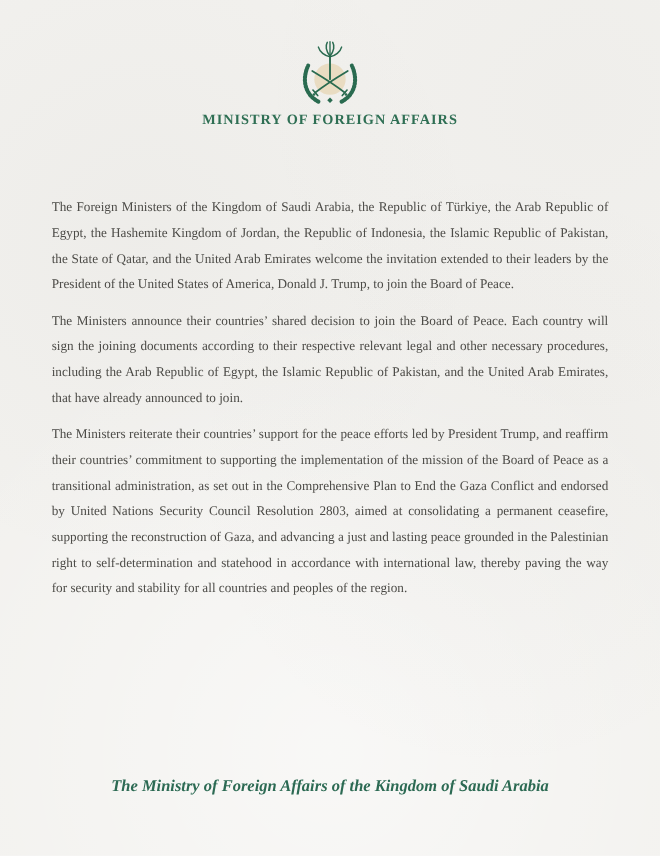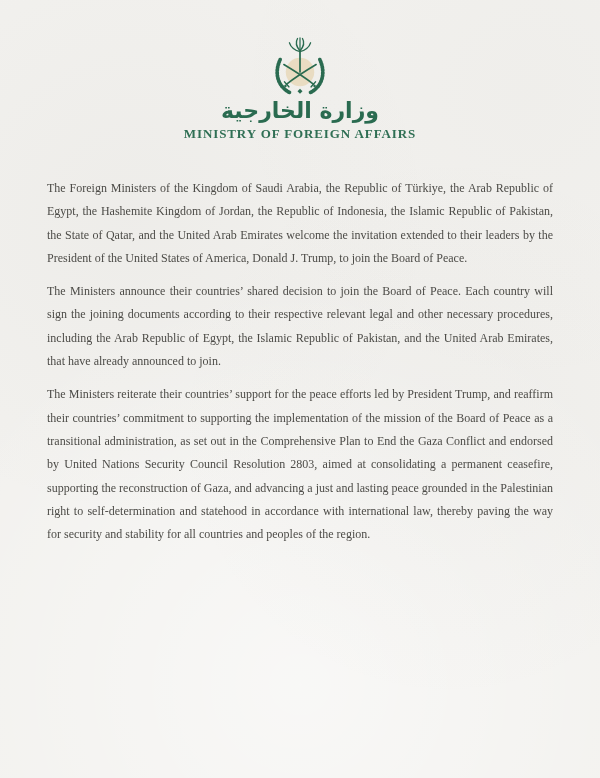--- a/index.html
+++ b/index.html
@@ -102,26 +102,26 @@
 
       <path d="M41,78 C51,70 69,58 89,46" fill="none" stroke="#2a6b50" stroke-width="2.6" stroke-linecap="round"></path>
       <path d="M85,78 C75,70 57,58 37,46" fill="none" stroke="#2a6b50" stroke-width="2.6" stroke-linecap="round"></path>
       <path d="M38,74 L45,82" fill="none" stroke="#2a6b50" stroke-width="2.4" stroke-linecap="round"></path>
       <path d="M88,74 L81,82" fill="none" stroke="#2a6b50" stroke-width="2.4" stroke-linecap="round"></path>
       <circle cx="39.5" cy="80.5" r="2" fill="#2a6b50"></circle>
       <circle cx="86.5" cy="80.5" r="2" fill="#2a6b50"></circle>
 
       <path d="M63,85 L67,89 L63,93 L59,89 Z" fill="#2a6b50"></path>
     </svg>
-    <div class="arabic-title">وزارة الخارجية</div>
     <div class="ministry-caption">MINISTRY OF FOREIGN AFFAIRS</div>
   </div>
 
   <div class="statement-body">
       <p>The Foreign Ministers of the Kingdom of Saudi Arabia, the Republic of Türkiye, the Arab Republic of Egypt, the Hashemite Kingdom of Jordan, the Republic of Indonesia, the Islamic Republic of Pakistan, the State of Qatar, and the United Arab Emirates welcome the invitation extended to their leaders by the President of the United States of America, Donald J. Trump, to join the Board of Peace.</p>
       <p>The Ministers announce their countries’ shared decision to join the Board of Peace. Each country will sign the joining documents according to their respective relevant legal and other necessary procedures, including the Arab Republic of Egypt, the Islamic Republic of Pakistan, and the United Arab Emirates, that have already announced to join.</p>
       <p>The Ministers reiterate their countries’ support for the peace efforts led by President Trump, and reaffirm their countries’ commitment to supporting the implementation of the mission of the Board of Peace as a transitional administration, as set out in the Comprehensive Plan to End the Gaza Conflict and endorsed by United Nations Security Council Resolution 2803, aimed at consolidating a permanent ceasefire, supporting the reconstruction of Gaza, and advancing a just and lasting peace grounded in the Palestinian right to self-determination and statehood in accordance with international law, thereby paving the way for security and stability for all countries and peoples of the region.</p>
     </div>
 
   <div class="statement-footer">
+    <div>The Ministry of Foreign Affairs of the Kingdom of Saudi Arabia</div>
   </div>
 
 </div>
 
 </body></html>

